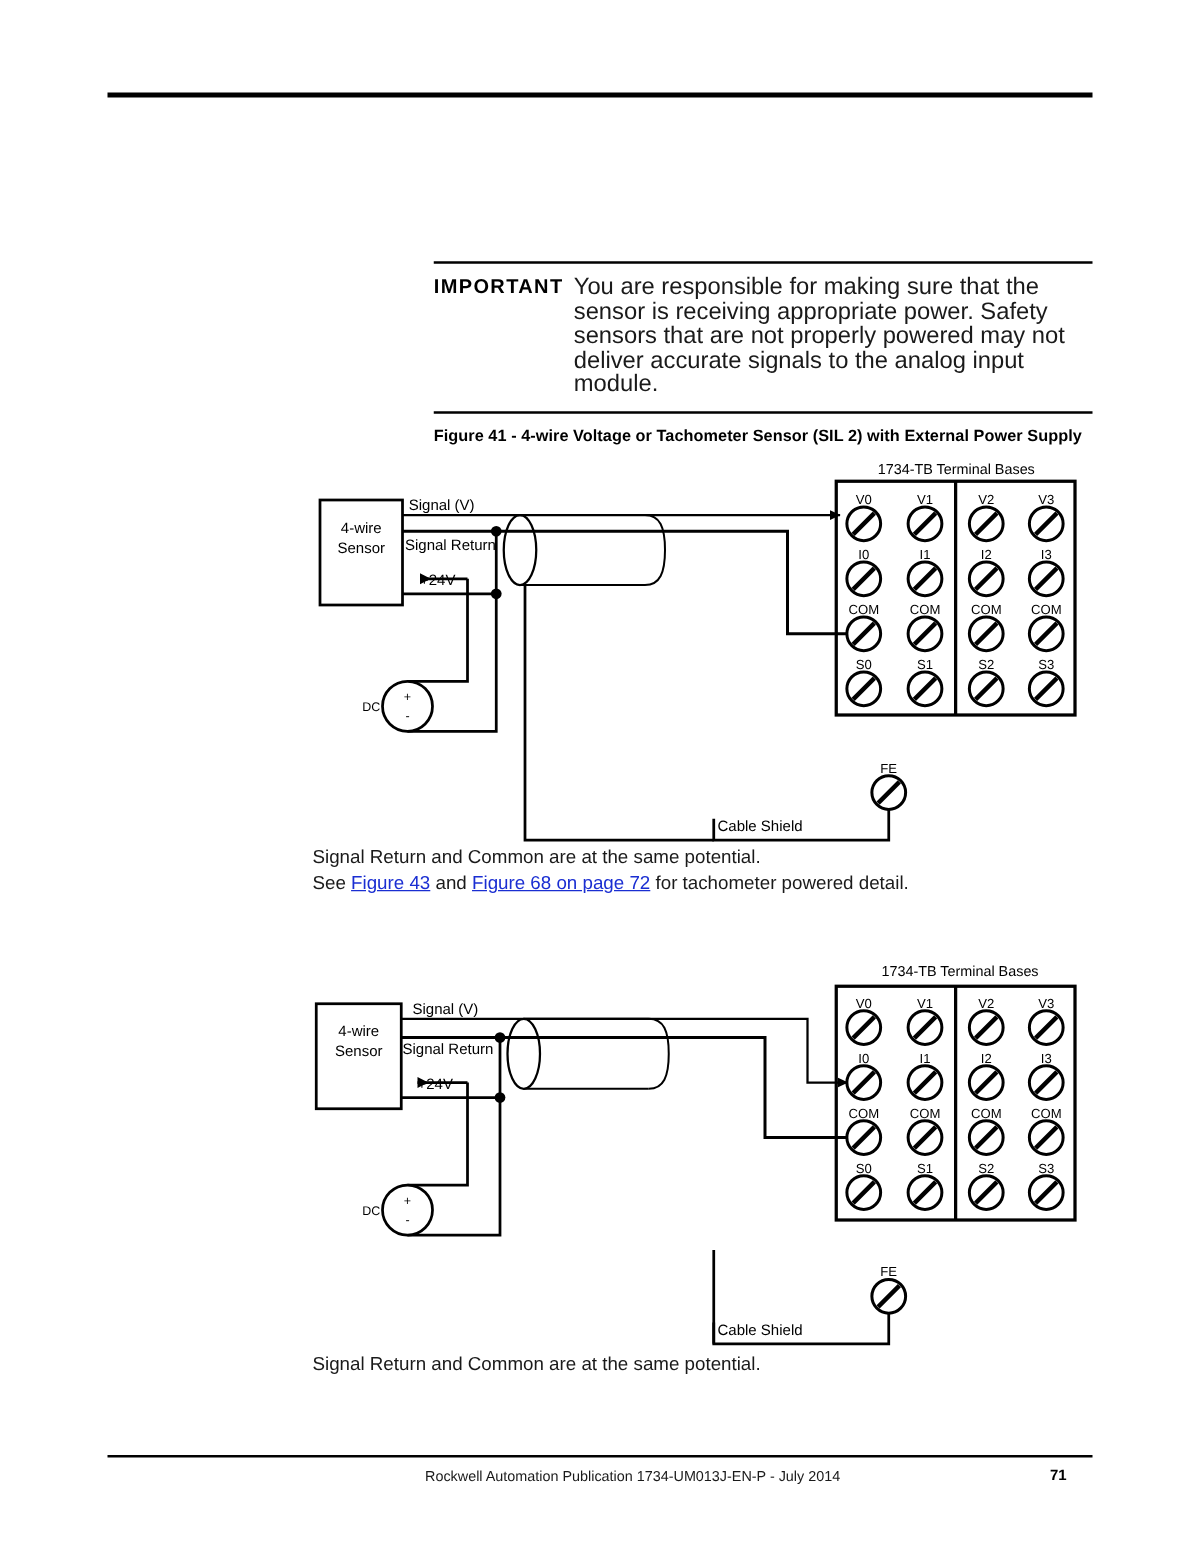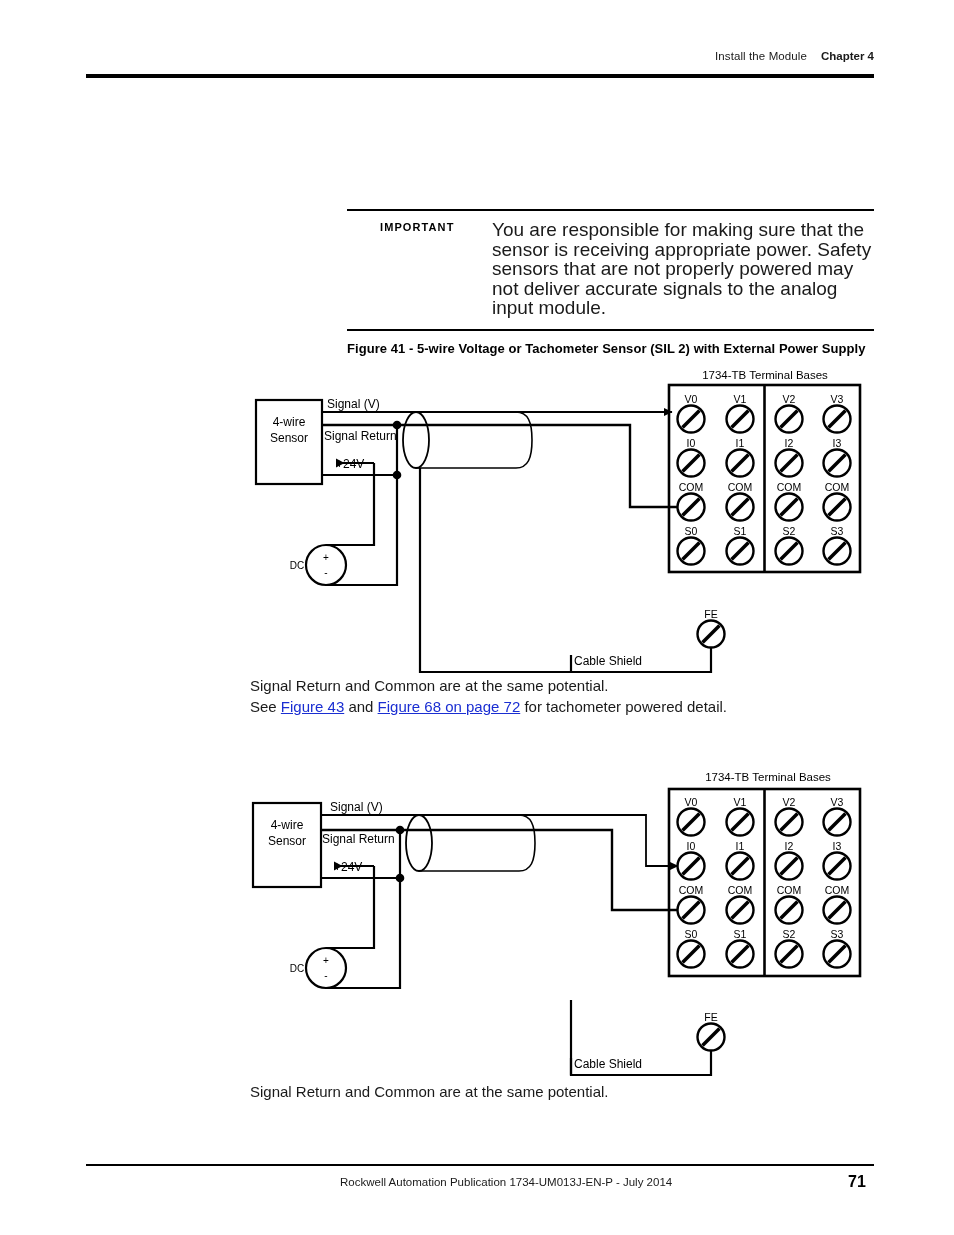--- a/index.html
+++ b/index.html
@@ -60,25 +60,24 @@
     top: 209px;
     width: 527px;
     border-top: 2.5px solid #000;
     border-bottom: 2.5px solid #000;
     padding: 9px 0 11px 0;
     display: flex;
   }
   .important-label {
     width: 112px;
     flex: 0 0 112px;
-    font-size: 11px;
+    font-size: 16px;
     font-weight: bold;
     letter-spacing: 1.1px;
     padding-top: 1px;
-    margin-left: 33px;
   }
   .important-text {
     flex: 1;
     font-size: 19px;
     line-height: 19.5px;
     color: #1a1a1a;
   }
 
   
   .follow-line {
@@ -134,54 +133,51 @@
     top: 1176px;
     font-size: 11.5px;
     color: #1a1a1a;
     text-align: right;
   }
   .footer-page {
     position: absolute;
     left: 840px;
     top: 1173px;
     width: 34px;
-    text-align: center;
-    font-size: 16px;
+    text-align: left;
+    font-size: 12px;
     font-weight: bold;
     color: #000;
   }
 
   
   text {
     font-family: "Liberation Sans", sans-serif;
     fill: #000;
   }
   .t-term { font-size: 10.5px; }
   .t-label { font-size: 12px; }
   .t-small { font-size: 10px; }
   .t-head { font-size: 11.5px; }
 </style>
 </head>
 <body>
 
 <div class="page">
 
-  <div class="header-row">
-    <span class="hdr-title">Install the Module</span><span class="hdr-chapter">Chapter 4</span>
-  </div>
   <div class="header-rule"></div>
 
 
   <div class="important-box">
     <div class="important-label">IMPORTANT</div>
     <div class="important-text">You are responsible for making sure that the sensor is receiving appropriate power. Safety sensors that are not properly powered may not deliver accurate signals to the analog input module.</div>
   </div>
 
 
-  <div class="fig-caption" id="fig41-caption">Figure 41 - 5-wire Voltage or Tachometer Sensor (SIL 2) with External Power Supply</div>
+  <div class="fig-caption" id="fig41-caption">Figure 41 - 4-wire Voltage or Tachometer Sensor (SIL 2) with External Power Supply</div>
 
 
   <div class="note-line" id="note41a">Signal Return and Common are at the same potential.</div>
   <div class="note-line" id="note41b">
     <span>See </span><a class="doclink" href="#">Figure 43</a><span> and </span><a class="doclink" href="#">Figure 68 on page 72</a><span> for tachometer powered detail.</span>
   </div>
 
   <div class="note-line" id="note42a">Signal Return and Common are at the same potential.</div>
 
   <svg class="fig-svg" width="954" height="1235" viewBox="0 0 954 1235">

